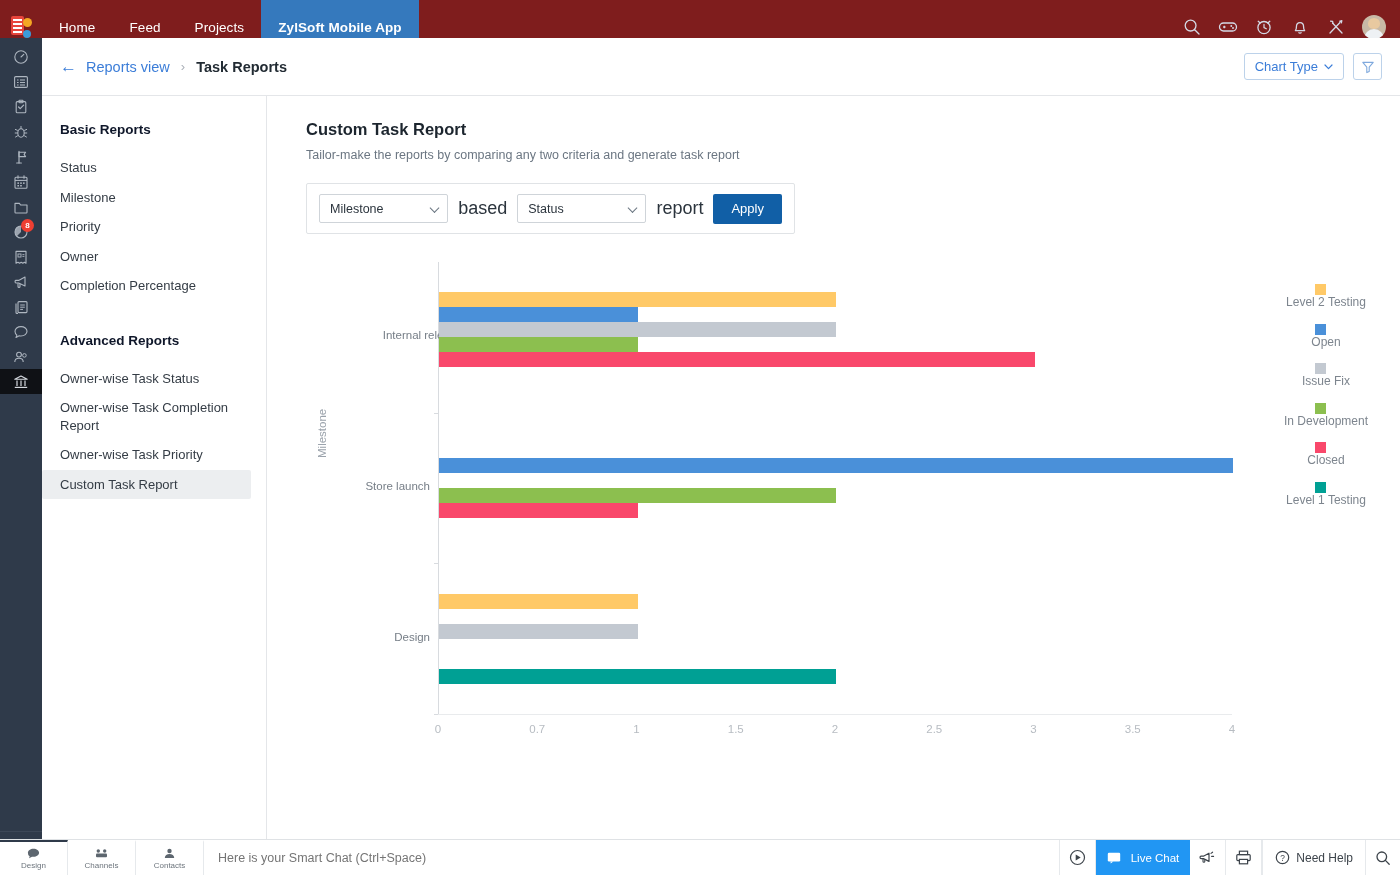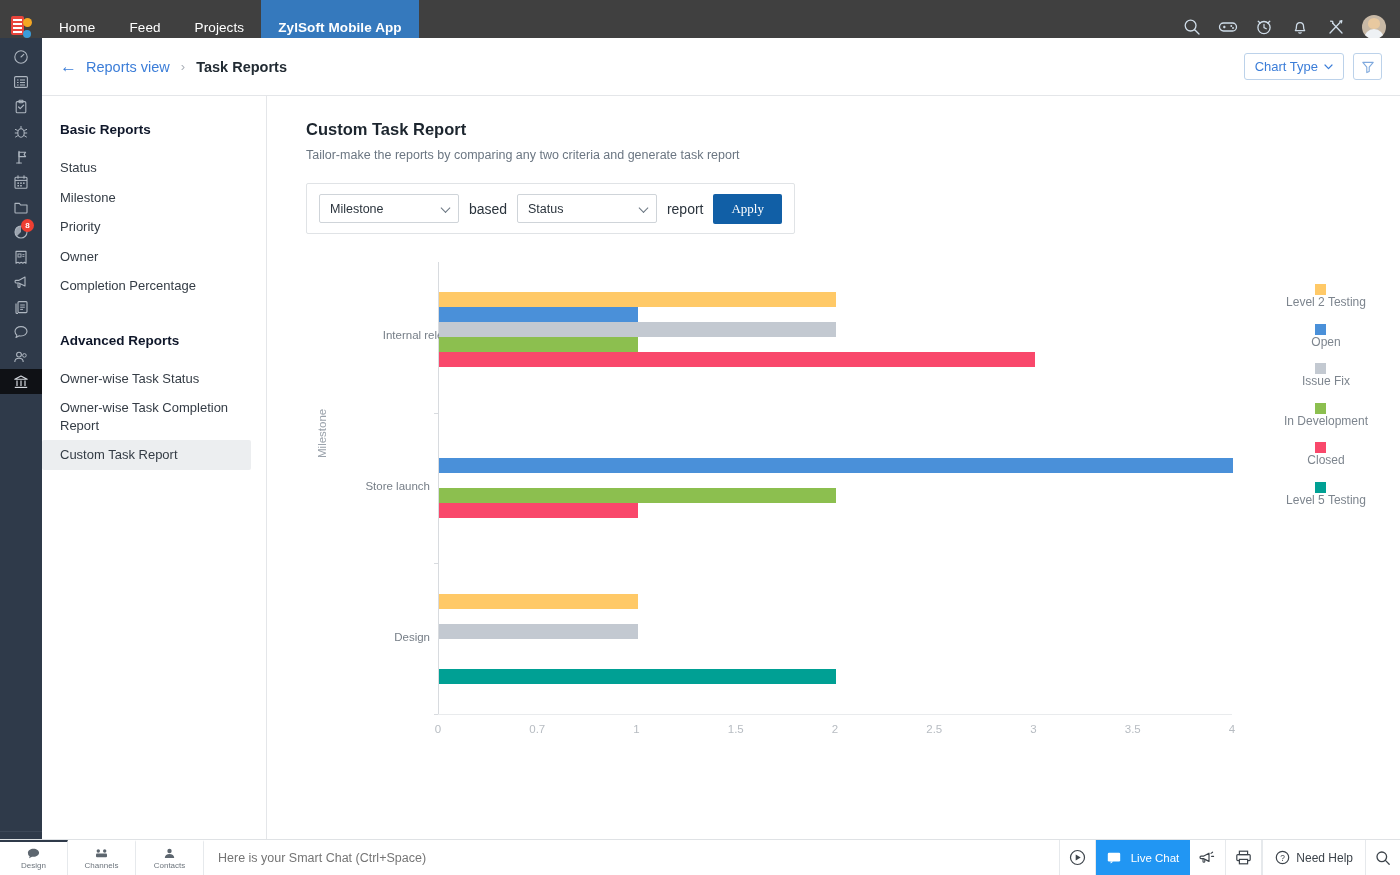--- a/index.html
+++ b/index.html
@@ -6,21 +6,21 @@
   html, body {
     width: 1400px; height: 875px;
     font-family: "Liberation Sans", sans-serif;
     background: #ffffff; overflow: hidden;
   }
   .app { position: relative; width: 1400px; height: 875px; }
 
   
   .topbar {
     position: absolute; left: 0; top: 0; width: 1400px; height: 54px;
-    background: #404040; display: flex; align-items: stretch; justify-content: flex-end;
+    background: #7f1d1d; display: flex; align-items: stretch; justify-content: flex-end;
   }
   .logo-cell {
     width: 42px; display: flex; align-items: center; justify-content: center;
   }
   .logo-glyph { position: relative; width: 22px; height: 22px; }
   .logo-glyph .sheet {
     position: absolute; left: 1px; top: 0; width: 13px; height: 19px;
     background: #e8453c; border-radius: 2px;
   }
   .logo-glyph .sheet::before {
@@ -133,25 +133,25 @@
     background: #fff; display: flex; align-items: center; padding: 0 26px 0 10px;
     font-size: 12.5px; color: #2b3views; color: #2b343d; cursor: pointer;
   }
   .sel.w1 { width: 150px; }
   .sel.w2 { width: 150px; }
   .sel .chev {
     position: absolute; right: 9px; top: 50%; width: 7px; height: 7px;
     border-right: 1.4px solid #6b7682; border-bottom: 1.4px solid #6b7682;
     transform: translateY(-65%) rotate(45deg);
   }
-  .mid-word { font-size: 14px; color: #2b343d; }
+  .mid-word { font-size: 18px; color: #2b343d; }
   .apply-btn {
     height: 30px; padding: 0 18px; background: #115fa6; color: #fff;
     font-size: 13px; border: none; border-radius: 2px; cursor: pointer;
-    display: flex; align-items: center; font-family: Liberation Serif, serif;
+    display: flex; align-items: center; font-family: Liberation Sans, sans-serif;
   }
 
   
   .chart-wrap { position: relative; margin-top: 28px; width: 1060px; height: 480px; }
   .y-axis-title {
     position: absolute; left: 10px; top: 196px; font-size: 11.5px; color: #9aa2ab;
     transform: rotate(-90deg); transform-origin: left top; white-space: nowrap;
   }
   .plot {
     position: absolute; left: 132px; top: 0; width: 794px; height: 452px;
@@ -458,20 +458,21 @@
   <div class="reports-panel">
     <div class="rp-head">Basic Reports</div>
     <div class="rp-item">Status</div>
     <div class="rp-item">Milestone</div>
     <div class="rp-item">Priority</div>
     <div class="rp-item">Owner</div>
     <div class="rp-item">Completion Percentage</div>
     <div class="rp-head second">Advanced Reports</div>
     <div class="rp-item">Owner-wise Task Status</div>
     <div class="rp-item">Owner-wise Task Completion Report</div>
+    <div class="rp-item">Owner-wise Task Priority</div>
     <div class="rp-item active">Custom Task Report</div>
   </div>
 
   <div class="main">
     <div class="main-title">Custom Task Report</div>
     <div class="main-sub">Tailor-make the reports by comparing any two criteria and generate task report</div>
 
     <div class="criteria-box">
       <div class="sel w1">
         <span>Milestone</span>
@@ -535,21 +536,21 @@
           <div class="legend-row">
             <span class="legend-swatch" style="background: rgb(140, 191, 79);"></span>
             <span class="legend-label">In Development</span>
           </div>
           <div class="legend-row">
             <span class="legend-swatch" style="background: rgb(249, 72, 107);"></span>
             <span class="legend-label">Closed</span>
           </div>
           <div class="legend-row">
             <span class="legend-swatch" style="background: rgb(0, 160, 148);"></span>
-            <span class="legend-label">Level 5 Testing</span>
+            <span class="legend-label">Level 1 Testing</span>
           </div>
         </div>
     </div>
   </div>
 
   <div class="chatbar">
     <div class="chat-tab" style="border-top-color:#2f3a4a">
       <span class="ct-ico">
         <svg width="13" height="11" viewBox="0 0 13 11">
             <path d="M6.5.8c3.1 0 5.6 1.8 5.6 4s-2.5 4-5.6 4a8 8 0 0 1-1.5-.1L2 10.3l.7-1.9A3.9 3.9 0 0 1 .9 4.8c0-2.2 2.5-4 5.6-4z" fill="#5d666f"></path>

